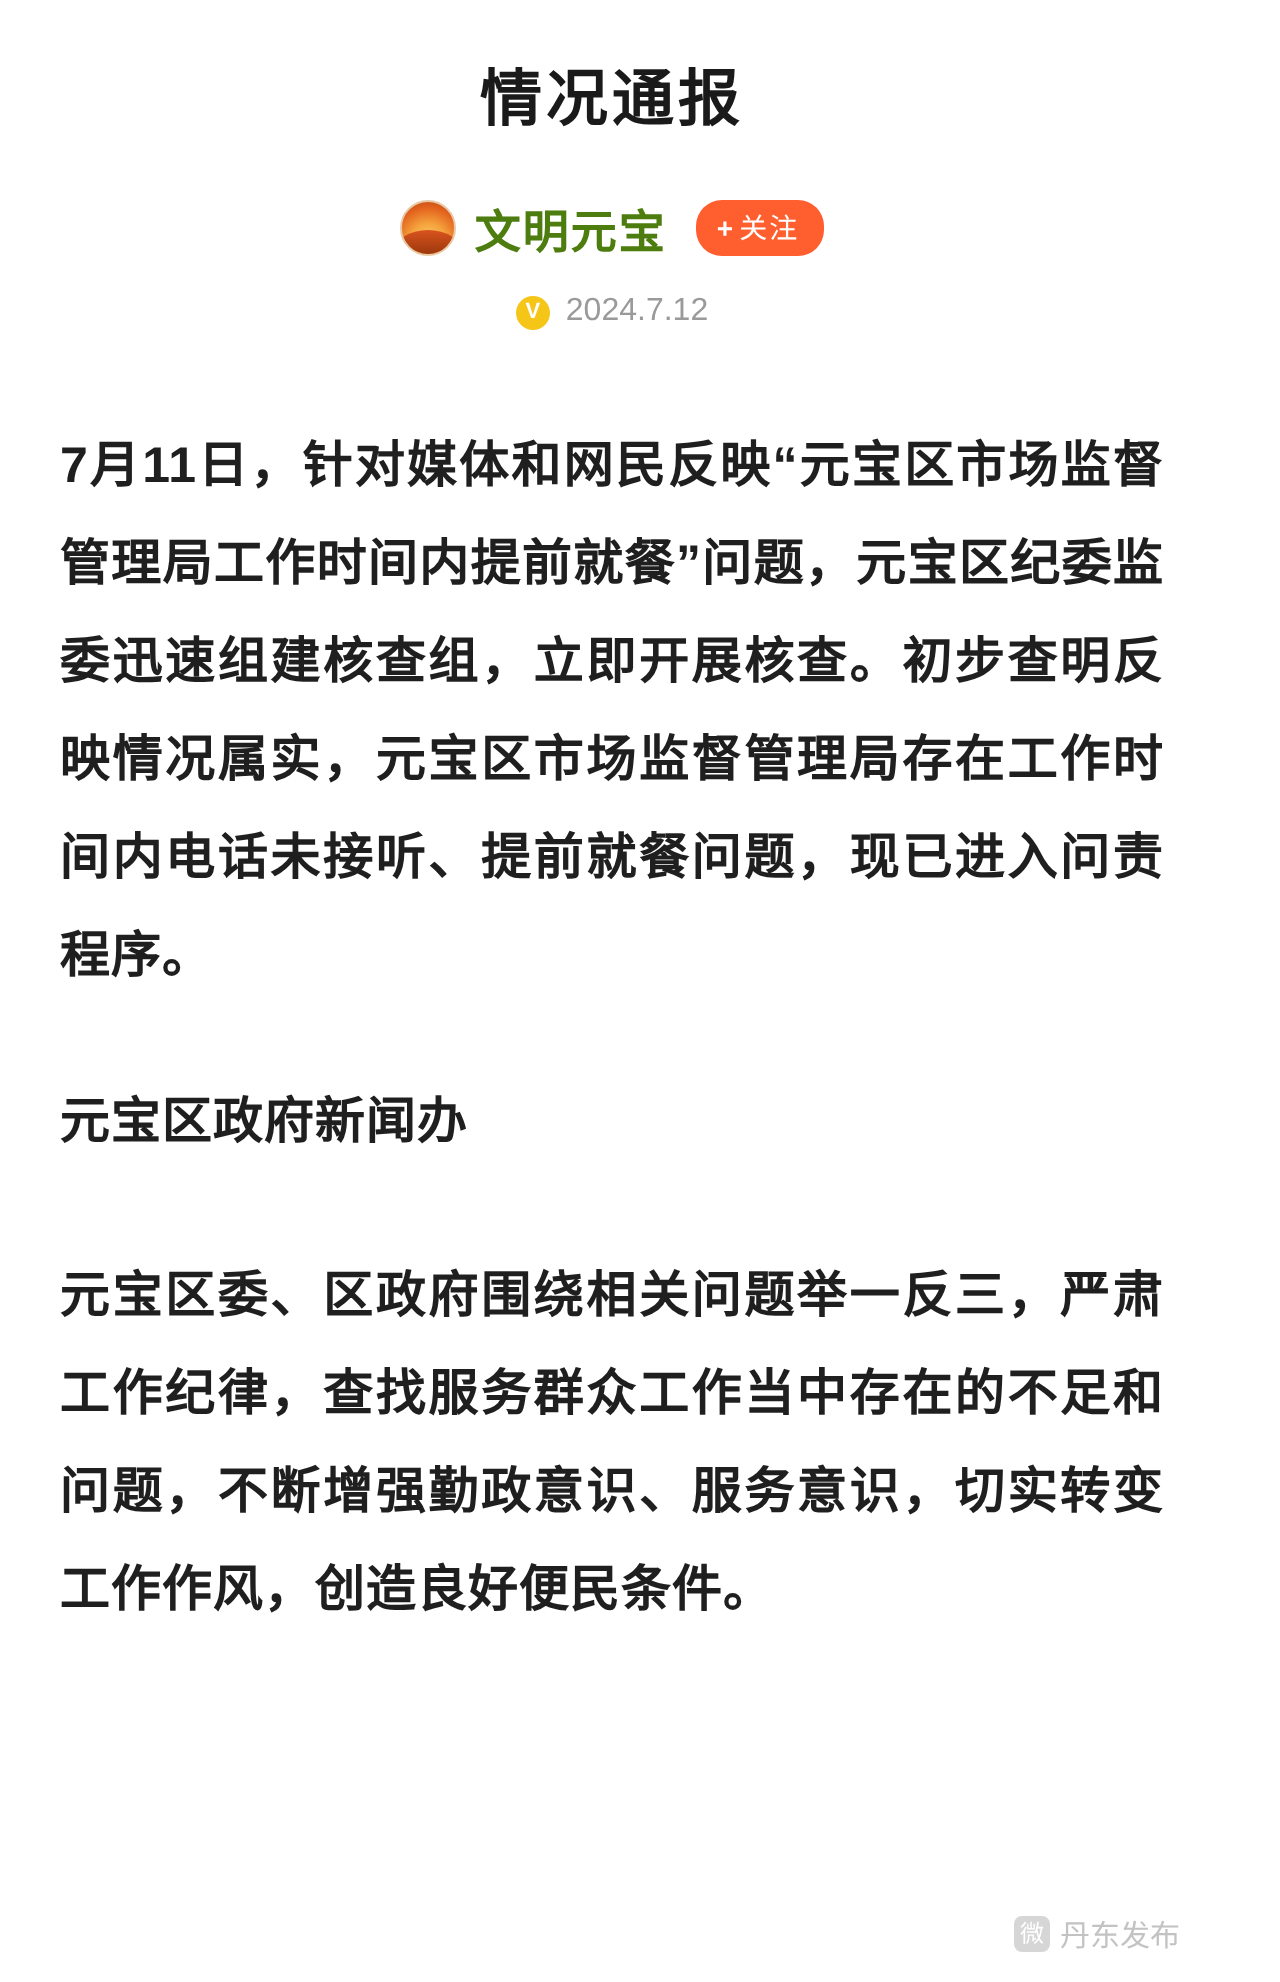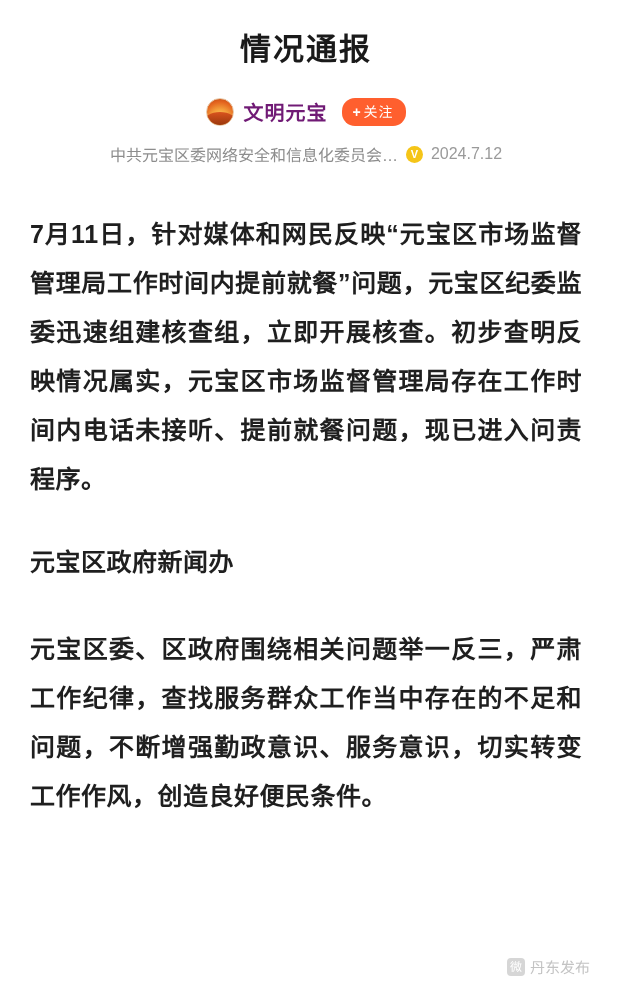--- a/index.html
+++ b/index.html
@@ -59,23 +59,23 @@
     content: "";
     position: absolute;
     left: -4px;
     right: -4px;
     top: 52%;
     height: 60%;
     background: linear-gradient(180deg, #d9531e 0%, #8d3209 100%);
     border-radius: 50% 50% 0 0 / 70% 70% 0 0;
   }
   .author-name {
-    font-size: 20px;
-    font-weight: bold;
-    color: #701a75;
+    font-size: 23px;
+    font-weight: bold;
+    color: #4d7c0f;
     letter-spacing: 1px;
   }
   .follow-btn {
     margin-left: 6px;
     background: #ff5f2e;
     color: #ffffff;
     font-size: 14px;
     line-height: 1;
     padding: 7px 12px 7px 10px;
     border-radius: 13px;
@@ -183,21 +183,20 @@
     <div class="author-row">
       <div class="avatar"></div>
       <div class="author-name">文明元宝</div>
       <button class="follow-btn">
         <span class="follow-plus">+</span>
         <span>关注</span>
       </button>
     </div>
 
     <div class="source-row">
-      <span class="source-name">中共元宝区委网络安全和信息化委员会…</span>
       <span class="verified-badge">V</span>
       <span class="date-text">2024.7.12</span>
     </div>
   </div>
 
   <div class="body-content">
     <p class="para tight">7月11日，针对媒体和网民反映“元宝区市场监督管理局工作时间内提前就餐”问题，元宝区纪委监委迅速组建核查组，立即开展核查。初步查明反映情况属实，元宝区市场监督管理局存在工作时间内电话未接听、提前就餐问题，现已进入问责程序。</p>
     <p class="para sign">元宝区政府新闻办</p>
     <p class="para tight">元宝区委、区政府围绕相关问题举一反三，严肃工作纪律，查找服务群众工作当中存在的不足和问题，不断增强勤政意识、服务意识，切实转变工作作风，创造良好便民条件。</p>
   </div>

